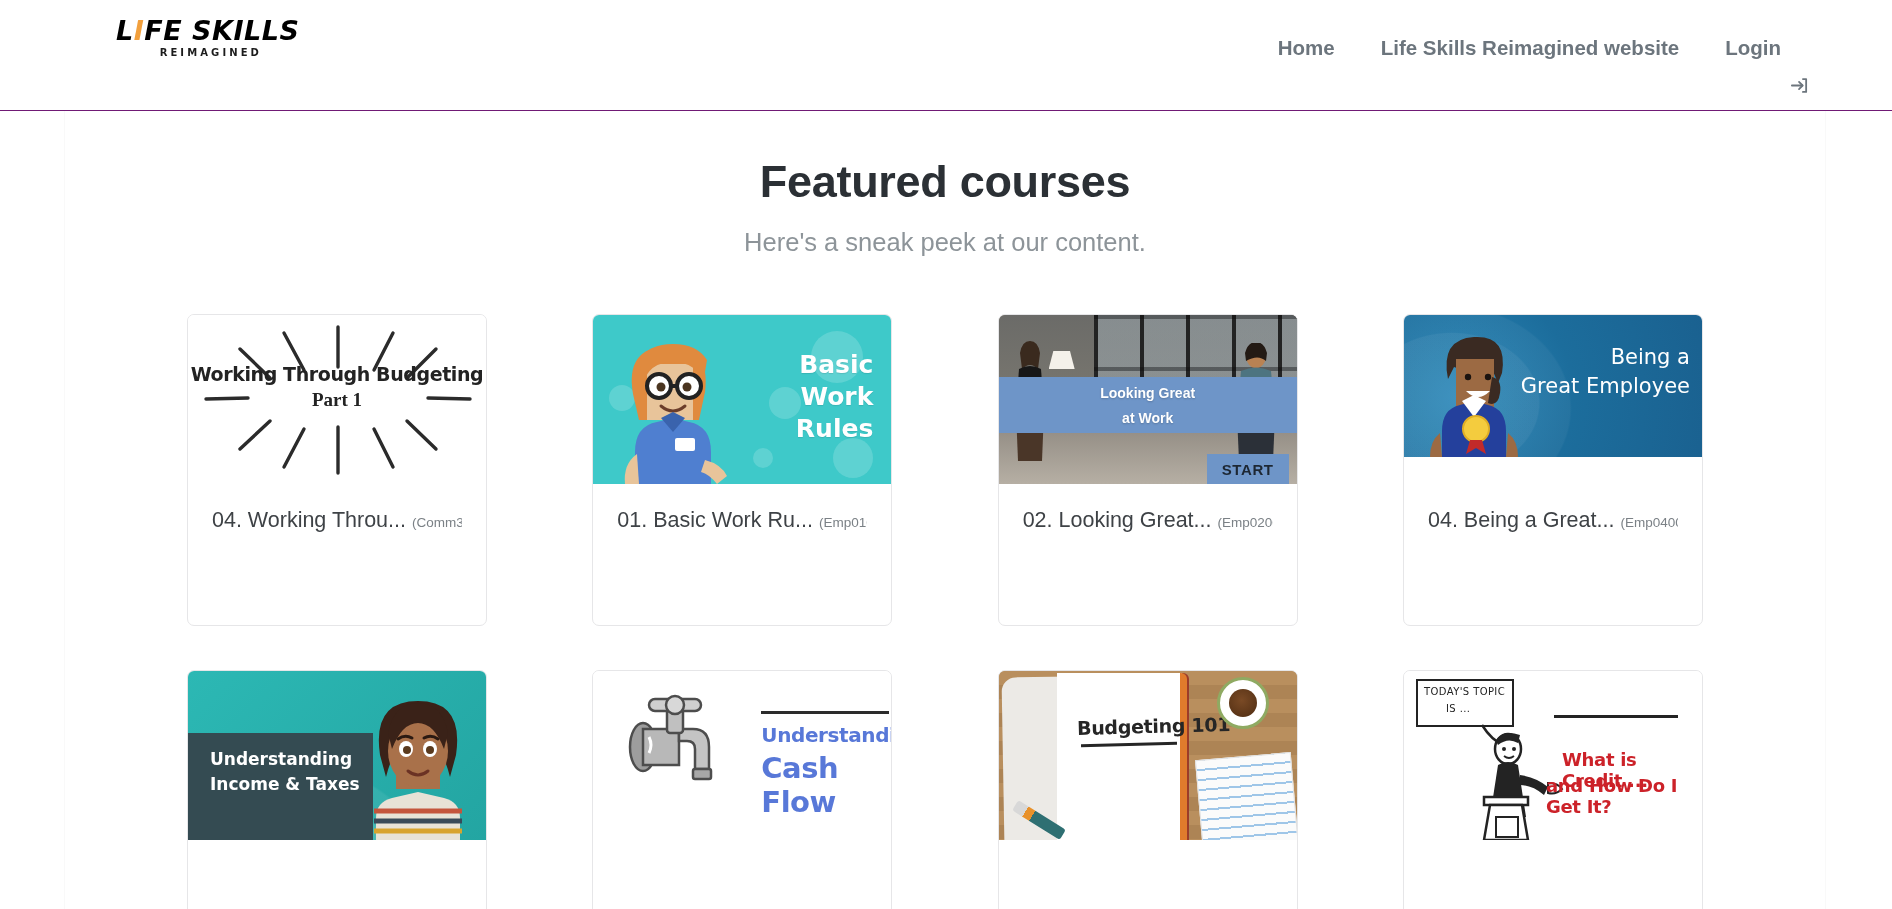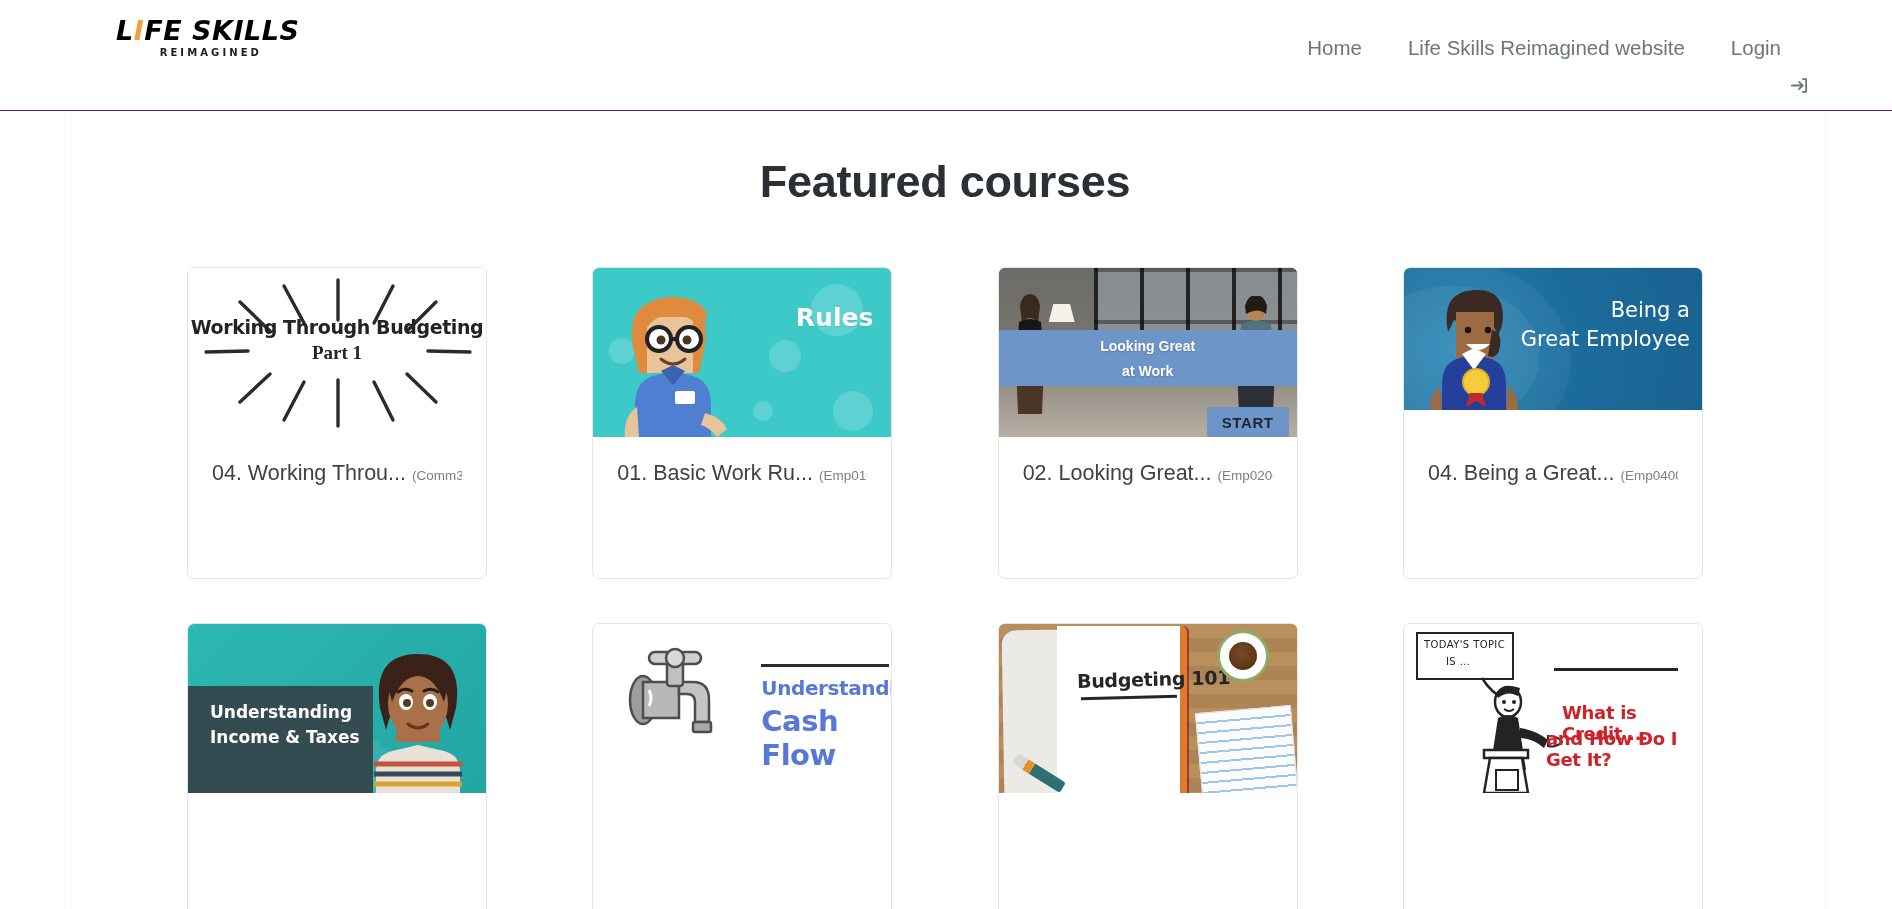--- a/index.html
+++ b/index.html
@@ -65,20 +65,21 @@
   }
   .nav-link {
     color: #6c757d;
     font-size: 20.5px;
     text-decoration: none;
     padding: 0 23px;
     line-height: 95px;
     white-space: nowrap;
     display: inline-flex;
     align-items: center;
+    font-weight: bold;
   }
   .login-icon {
     display: inline-block;
     margin-left: 9px;
     width: 19px;
     height: 19px;
     position: relative;
     top: 2px;
   }
 
@@ -444,20 +445,21 @@
       </span>
     </a>
   </nav>
 </div>
 
 <div class="page-wrap">
 <div class="content-panel">
 <div class="inner">
 
   <h1 class="section-title">Featured courses</h1>
+  <p class="section-sub">Here's a sneak peek at our content.</p>
 
   <div class="course-grid">
 
     <a class="course-card" href="#">
       <div class="thumb t-conflict">
         <svg width="300" height="169" viewBox="0 0 300 169">
           <g stroke="#2b2b2b" stroke-width="3.4" stroke-linecap="round">
             <line x1="150" y1="12" x2="150" y2="52"></line>
             <line x1="96" y1="18" x2="116" y2="55"></line>
             <line x1="205" y1="18" x2="186" y2="55"></line>
@@ -499,20 +501,21 @@
           <circle cx="44" cy="53" r="4.5" fill="#4a3520"></circle>
           <circle cx="70" cy="53" r="4.5" fill="#4a3520"></circle>
           <path d="M44 72q12 10 24 0" stroke="#6b3d2a" stroke-width="3" fill="none" stroke-linecap="round"></path>
           <path d="M18 150v-32q0-26 22-30l16-4 16 4q22 4 22 30v32z" fill="#4f7fd0"></path>
           <path d="M44 84l12 14 12-14-12-6z" fill="#3a63ad"></path>
           <rect x="58" y="104" width="20" height="13" rx="2" fill="#fff"></rect>
           <path d="M88 126q16 4 22 16l-10 8q-8-10-16-12z" fill="#e8c49a"></path>
           <path d="M20 120q-14 10-12 30h14z" fill="#e8c49a"></path>
         </svg>
         <div class="txt">
+          <div>Basic Work</div>
           <div>Rules</div>
         </div>
       </div>
       <div class="card-body">
         <div class="card-title-row">
           <span>01. Basic Work Ru...</span><span class="card-code">(Emp0100)</span>
         </div>
       </div>
     </a>
 

